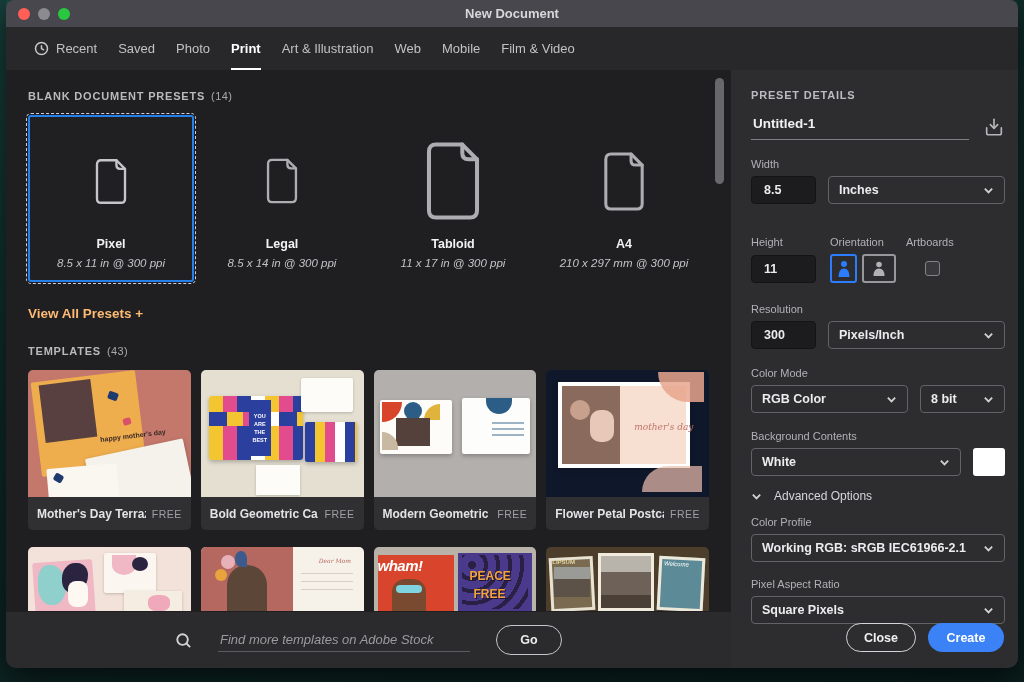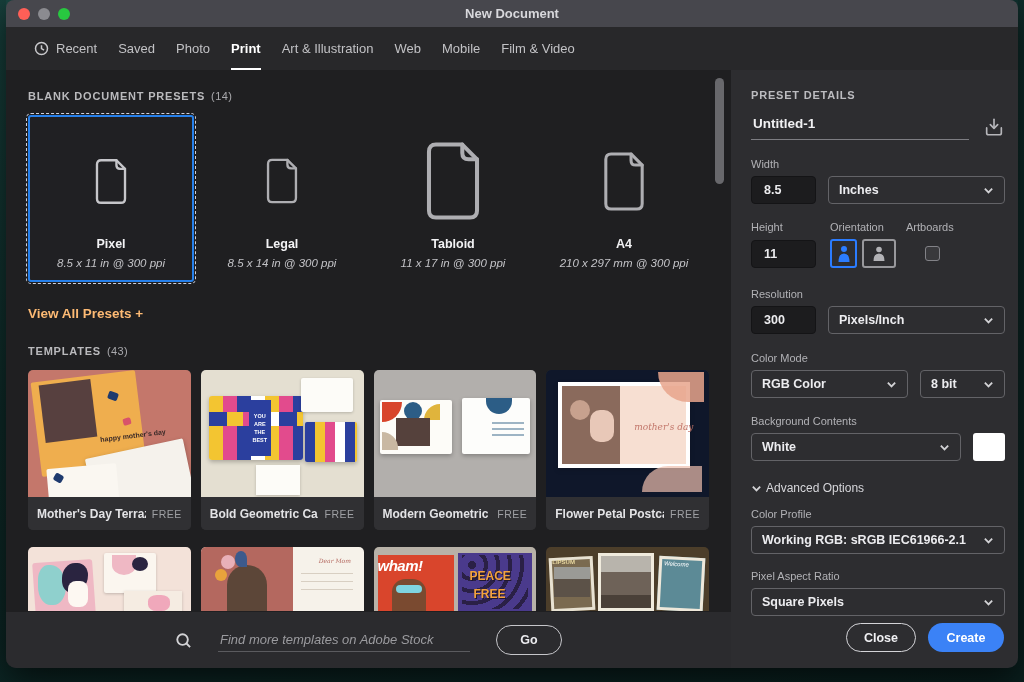--- a/index.html
+++ b/index.html
@@ -96,21 +96,21 @@
   .dd { height:28px; border:1px solid #636367; border-radius:4px; background:transparent;
     display:flex; align-items:center; justify-content:space-between; padding:0 10px;text-align:center; }
   .dd span { font-size:12.5px; font-weight:600; color:#ececef; white-space:nowrap; overflow:hidden; }
   .chev { width:11px; height:11px; stroke:#d2d2d5; fill:none; stroke-width:2; flex:0 0 11px; margin-left:6px; }
   .orient-btn { width:27px; height:29px; border-radius:3px; border:2px solid #98989c;
     display:flex; align-items:center; justify-content:center; background:transparent; }
   .orient-btn.landscape { width:34px; }
   .orient-btn.selected { border-color:#2b7cff; }
   .checkbox { width:15px; height:15px; border-radius:3px; border:1.5px solid #828287; background:#39393c; }
   .swatch { width:32px; height:28px; border-radius:3px; background:#ffffff; }
-  .adv-row { margin-top:20px; display:flex; align-items:center; gap:4px; }
+  .adv-row { margin-top:13px; display:flex; align-items:center; gap:12px; }
   .adv-label { font-size:12px; color:#d6d6da; }
   .btns { position:absolute; right:14px; bottom:16px; display:flex; gap:12px; }
   .close-btn { width:70px; height:29px; border-radius:15px; border:1.5px solid #d4d4d8;
     background:transparent; color:#f0f0f3; font-size:12.5px; font-weight:600;
     font-family:"Liberation Sans", sans-serif; }
   .create-btn { width:76px; height:29px; border-radius:15px; border:none;
     background:#3b82f6; color:#ffffff; font-size:12.5px; font-weight:700;
     font-family:"Liberation Sans", sans-serif; }
 </style>
 </head>
@@ -358,21 +358,21 @@
       <div class="row" style="margin-top:6px;gap:12px">
         <input class="num-input" value="8.5" style="">
         <div class="dd" style="width:177px">
           <span>Inches</span>
           <svg class="chev" viewBox="0 0 12 12">
               <path d="M2 4 L6 8 L10 4"></path>
             </svg>
         </div>
       </div>
 
-      <div class="row" style="margin-top:17px">
+      <div class="row" style="margin-top:32px">
         <div class="p-label" style="width:79px">Height</div>
         <div class="p-label" style="width:76px">Orientation</div>
         <div class="p-label">Artboards</div>
       </div>
       <div class="row" style="margin-top:6px">
         <input class="num-input" value="11" style="">
         <div class="row" style="margin-left:14px;gap:5px">
           <div class="orient-btn selected">
             <svg width="14" height="17" viewBox="0 0 14 17">
               <circle cx="7" cy="4" r="3" fill="#2b7cff"></circle>

